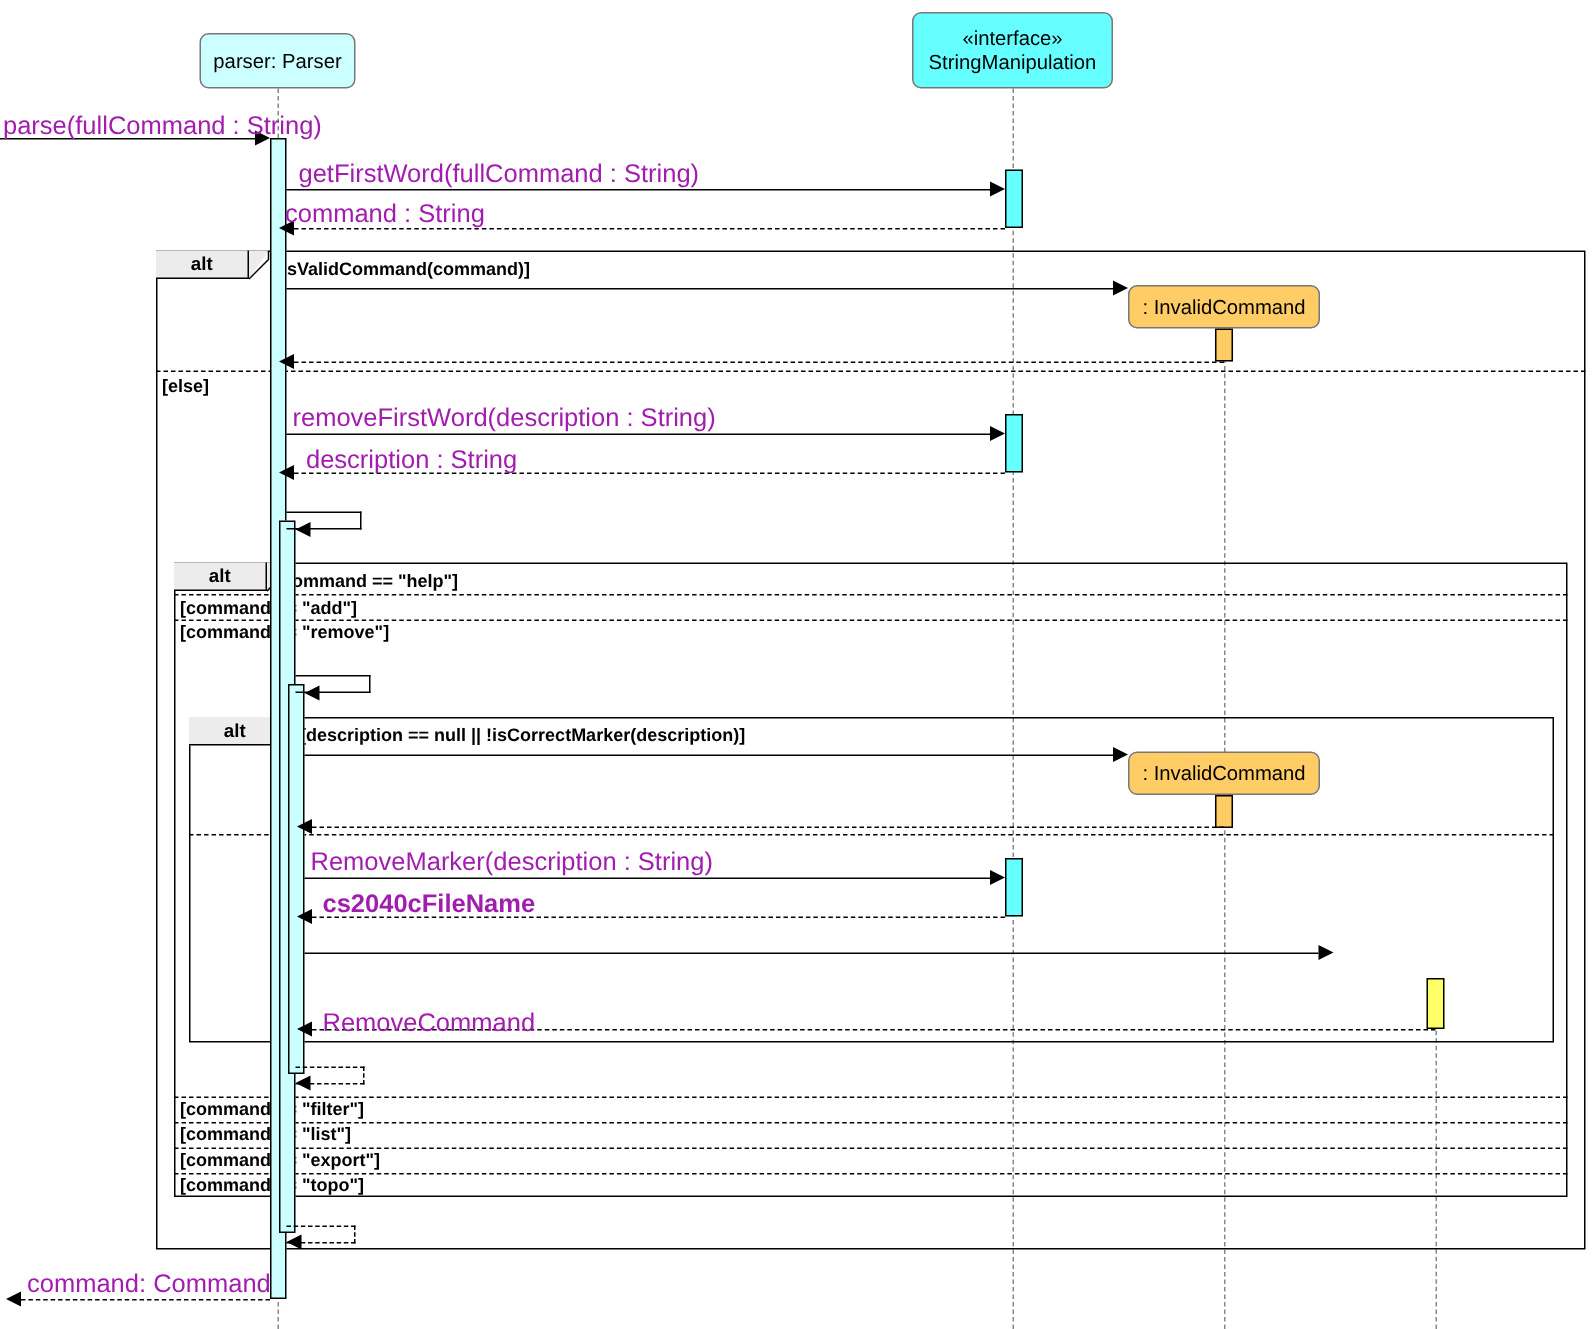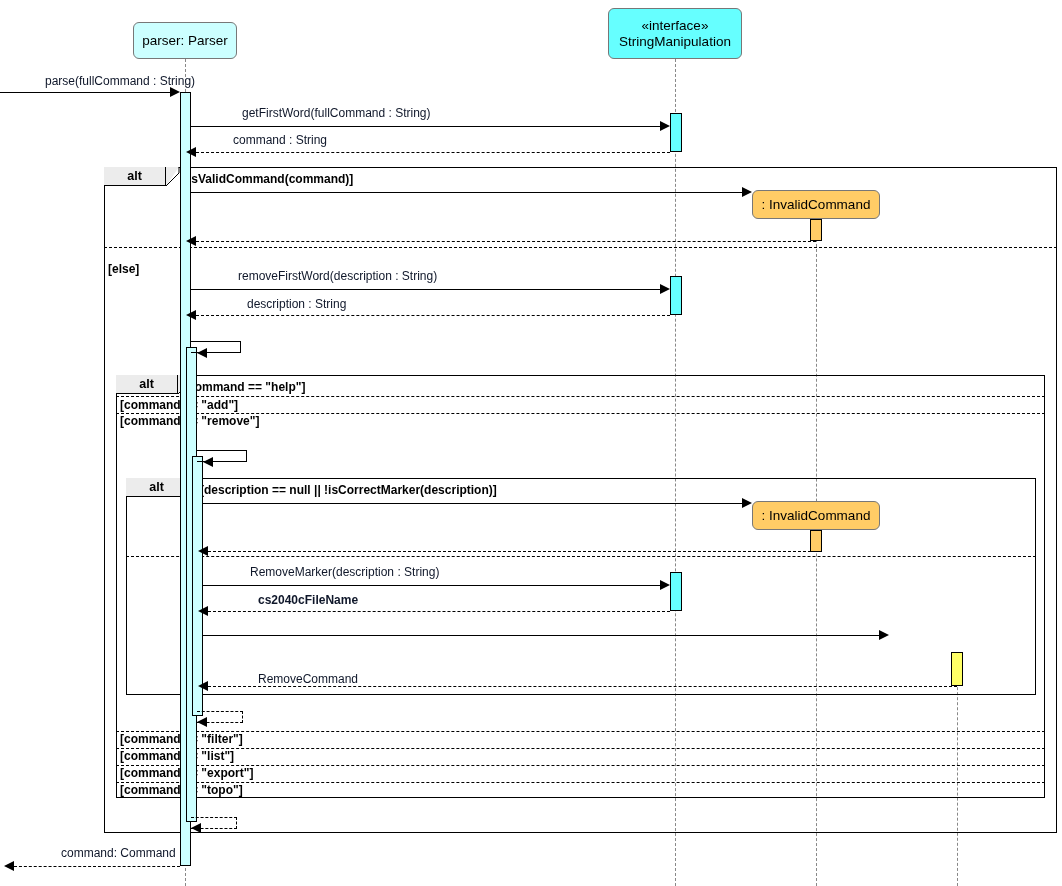--- a/index.html
+++ b/index.html
@@ -40,21 +40,21 @@
     position:absolute;font-size:12px;font-weight:bold;color:#000;white-space:nowrap;
   }
 
   
   .msg-line{position:absolute;height:0;}
   .msg-solid{border-top:1px solid #000;}
   .msg-dashed{border-top:1px dashed #000;}
   .arrowhead{position:absolute;width:0;height:0;}
   .arrow-r{border-top:5px solid transparent;border-bottom:5px solid transparent;border-left:10px solid #000;}
   .arrow-l{border-top:5px solid transparent;border-bottom:5px solid transparent;border-right:10px solid #000;}
-  .msg-label{position:absolute;font-size:12px;color:#0f172a;white-space:nowrap;margin-left:43px;}
+  .msg-label{position:absolute;font-size:17px;color:#a21caf;white-space:nowrap;}
 
   
   .selfmsg{position:absolute;box-sizing:border-box;border:1px solid #000;border-left:none;background:transparent;}
   .selfmsg-dashed{position:absolute;box-sizing:border-box;border:1px dashed #000;border-left:none;background:transparent;}
 </style>
 </head>
 <body>
 
 <div id="canvas">
 
@@ -85,21 +85,21 @@
   <div class="frag-label" style="left:104px;top:167px;width:62px;">
     <span>alt</span>
   </div>
   <div class="frag-notch" style="left:166px;top:167px;border-top:19px solid #ececec;border-right:13px solid transparent;"></div>
   <div class="frag-notch" style="left:166px;top:167px;border-top:19px solid transparent;border-right:13px solid transparent;border-left:0;box-sizing:border-box;"></div>
   <svg style="position:absolute;left:166px;top:167px;width:14px;height:20px;">
     <path d="M0,19 L13,6 L13,0" fill="none" stroke="#000" stroke-width="1"></path>
   </svg>
   <div class="guard" style="left:180px;top:172px;">[!isValidCommand(command)]</div>
   <div class="divider" style="left:104px;top:247px;width:953px;"></div>
-  <div class="guard" style="left:108px;top:262px;text-align:right;">[else]</div>
+  <div class="guard" style="left:108px;top:250px;text-align:right;">[else]</div>
 
   <div class="fragment" style="left:116px;top:375px;width:929px;height:423px;"></div>
   <div class="frag-label" style="left:116px;top:375px;width:62px;">
     <span>alt</span>
   </div>
   <svg style="position:absolute;left:178px;top:375px;width:14px;height:20px;">
     <path d="M0,19 L13,6 L13,0" fill="none" stroke="#000" stroke-width="1"></path>
   </svg>
   <div class="frag-notch" style="left:178px;top:375px;border-top:19px solid #ececec;border-right:13px solid transparent;"></div>
   <svg style="position:absolute;left:178px;top:375px;width:14px;height:20px;">

